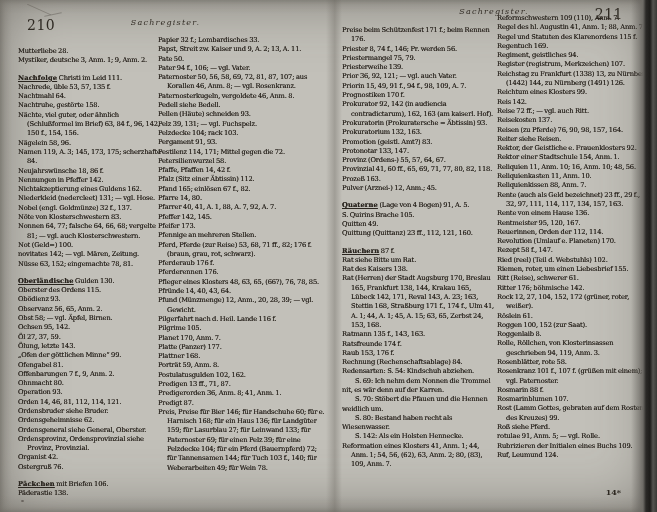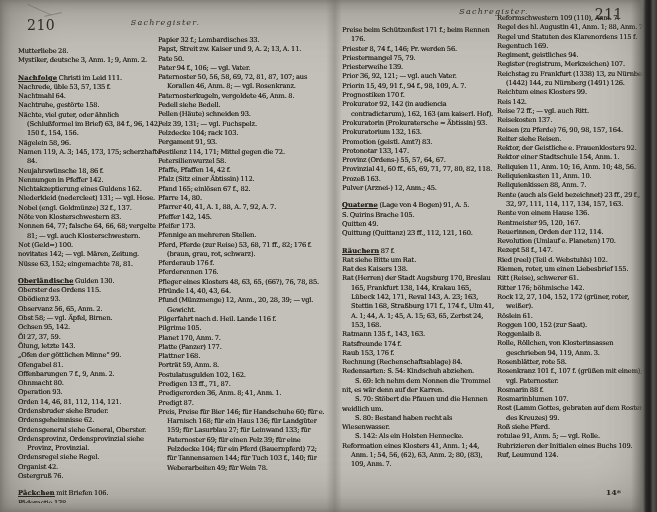--- a/index.html
+++ b/index.html
@@ -96,21 +96,20 @@
         <div class="entry">„Ofen der göttlichen Minne“ 99.</div>
         <div class="entry">Ofengabel 81.</div>
         <div class="entry">Offenbarungen 7 f., 9, Anm. 2.</div>
         <div class="entry">Ohnmacht 80.</div>
         <div class="entry">Operation 93.</div>
         <div class="entry">Orden 14, 46, 81, 112, 114, 121.</div>
         <div class="entry">Ordensbruder siehe Bruder.</div>
         <div class="entry">Ordensgeheimnisse 62.</div>
         <div class="entry">Ordensgeneral siehe General, Oberster.</div>
         <div class="entry">Ordensprovinz, Ordensprovinzial siehe Provinz, Provinzial.</div>
-        <div class="entry">Ordensregel siehe Regel.</div>
         <div class="entry">Organist 42.</div>
         <div class="entry">Ostergruß 76.</div>
         <div class="entry gap"><b>Päckchen</b> mit Briefen 106.</div>
         <div class="entry">Päderastie 138.</div>
       </div>
     <div class="col c1">
         <div class="entry">Papier 32 f.; Lombardisches 33.</div>
         <div class="entry">Papst, Streit zw. Kaiser und 9, A. 2; 13, A. 11.</div>
         <div class="entry">Pate 50.</div>
         <div class="entry">Pater 94 f., 106; — vgl. Vater.</div>

